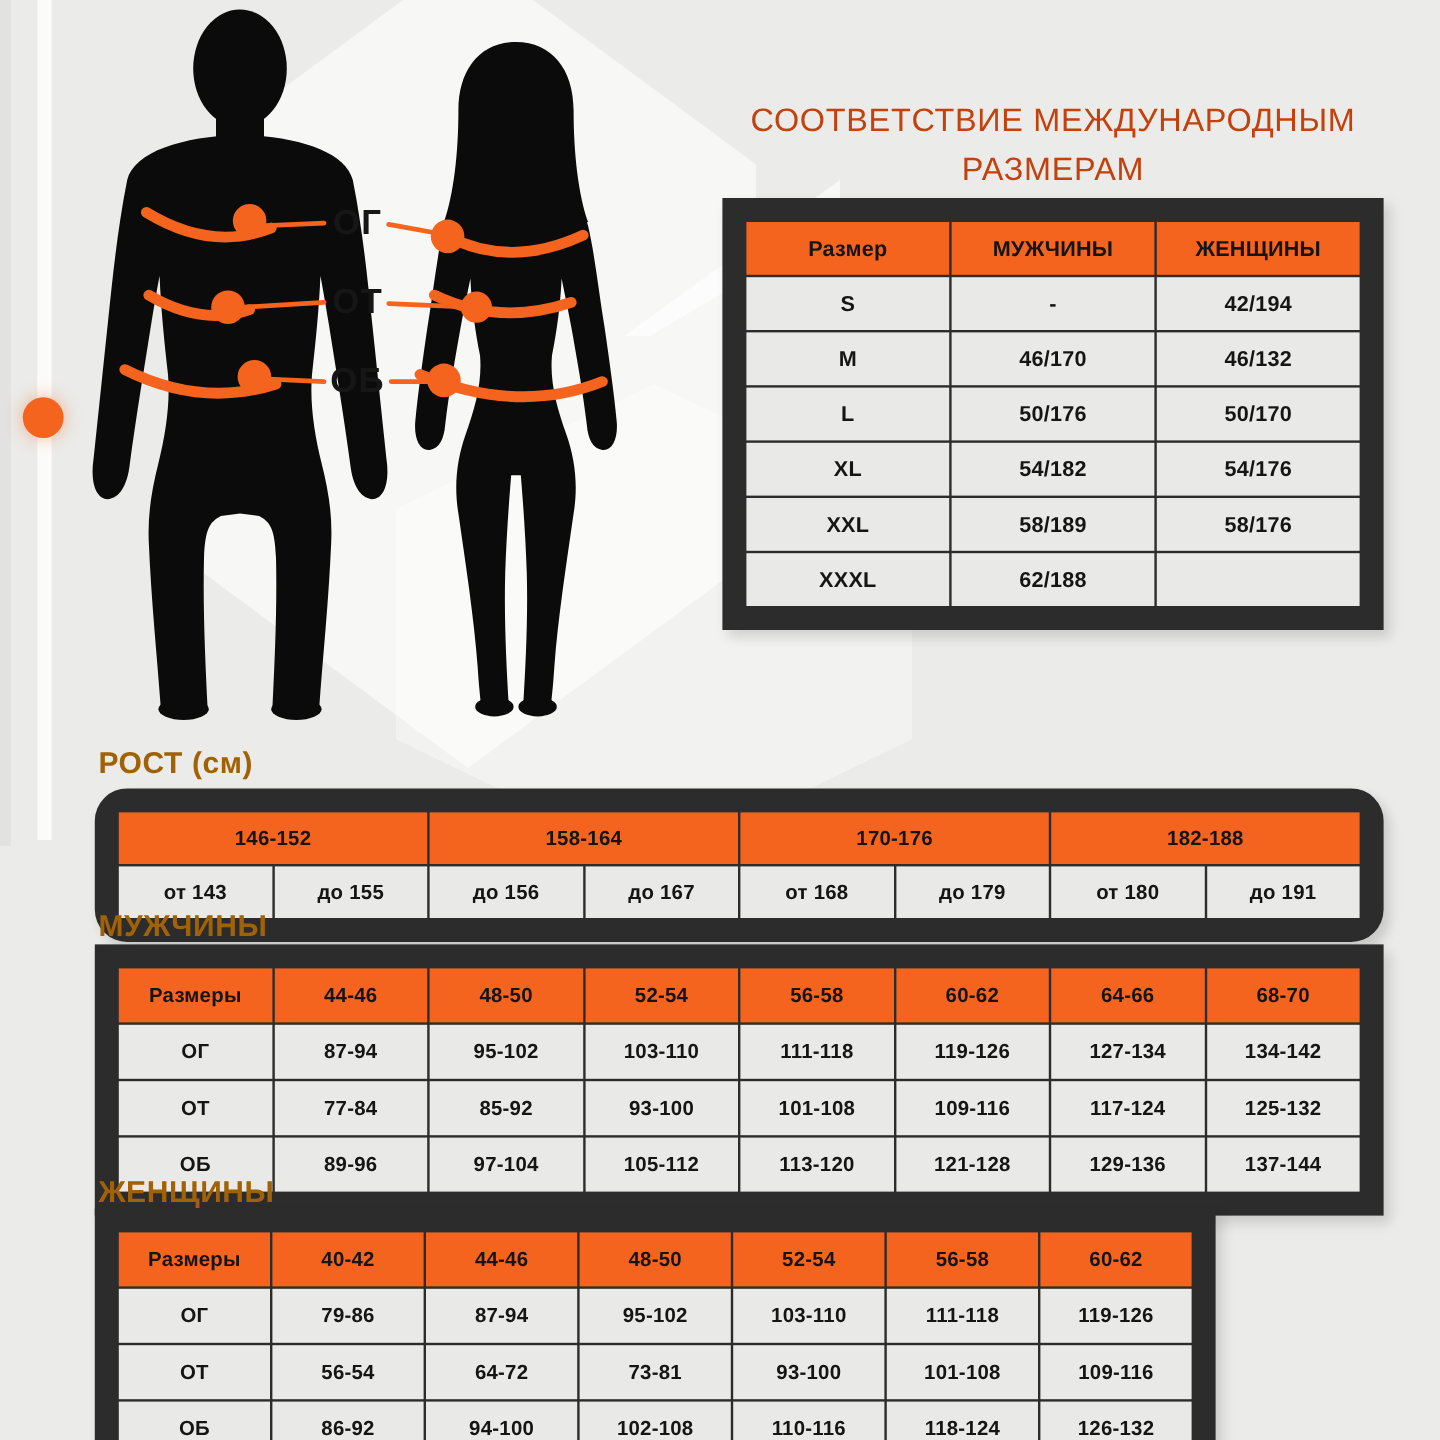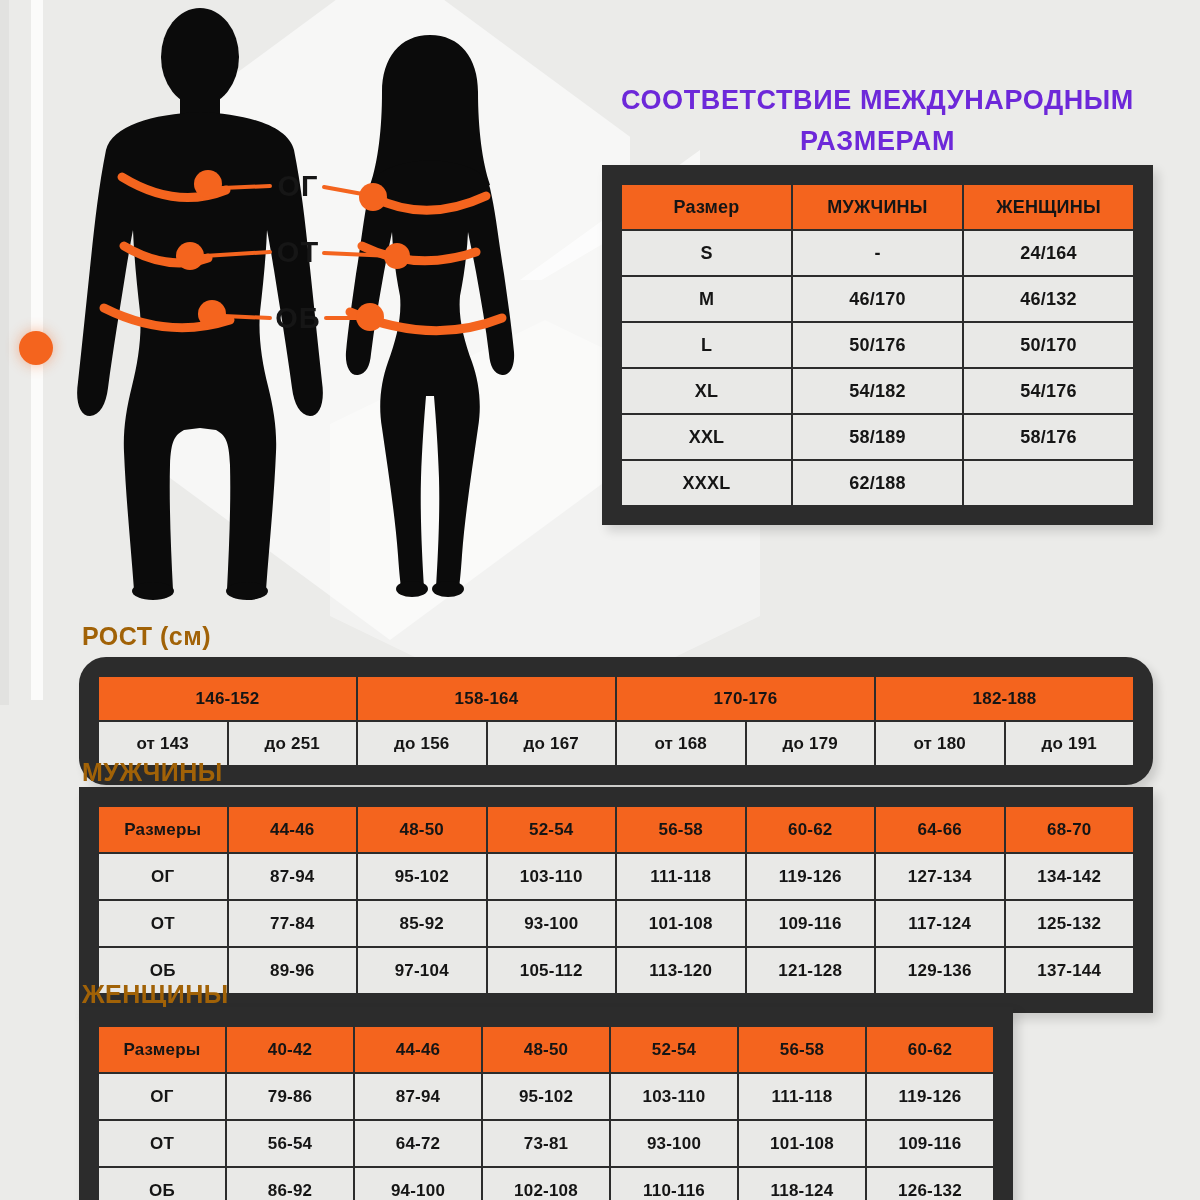--- a/index.html
+++ b/index.html
@@ -24,21 +24,21 @@
           clip-path:polygon(0 100%,100% 0,100% 28%,12% 100%);}
   .accent-dot{left:19px;top:331px;width:34px;height:34px;border-radius:50%;
               background:var(--accent);box-shadow:0 0 14px rgba(244,100,30,.45);}
 
   .figures-svg{position:absolute;left:0;top:0;z-index:1;}
 
   .measure-label{position:absolute;z-index:2;width:52px;text-align:center;
                  font-size:29px;font-weight:800;letter-spacing:1px;color:#161616;}
 
   .page-title{position:absolute;left:602px;top:80px;width:551px;z-index:2;text-align:center;
-              font-size:27px;font-weight:700;letter-spacing:.6px;line-height:41px;color:#6d28d9;}
+              font-size:27px;font-weight:400;letter-spacing:.6px;line-height:41px;color:#c2410c;}
 
   .section-label{position:absolute;z-index:2;font-size:25px;font-weight:800;letter-spacing:.5px;color:#a16207;}
 
   .table{position:absolute;z-index:2;background:var(--border);padding:20px;
          display:flex;flex-direction:column;gap:2px;box-shadow:5px 6px 10px rgba(0,0,0,.14);}
   .trow{display:flex;gap:2px;}
   .cell{flex:1;background:var(--cell_bg);display:flex;align-items:center;justify-content:center;
         font-weight:700;font-size:17px;letter-spacing:.2px;color:var(--text);white-space:nowrap;}
   .trow.orange .cell{background:var(--accent);}
 
@@ -130,21 +130,21 @@
 
   <div class="table intl-table">
     <div class="trow orange">
         <div class="cell">Размер</div>
         <div class="cell">МУЖЧИНЫ</div>
         <div class="cell">ЖЕНЩИНЫ</div>
       </div>
     <div class="trow">
         <div class="cell">S</div>
         <div class="cell">-</div>
-        <div class="cell">24/164</div>
+        <div class="cell">42/194</div>
       </div>
     <div class="trow">
         <div class="cell">M</div>
         <div class="cell">46/170</div>
         <div class="cell">46/132</div>
       </div>
     <div class="trow">
         <div class="cell">L</div>
         <div class="cell">50/176</div>
         <div class="cell">50/170</div>
@@ -169,21 +169,21 @@
   <div class="section-label" style="left:82px;top:622px;">РОСТ (см)</div>
   <div class="table height-table">
     <div class="trow orange">
         <div class="cell">146-152</div>
         <div class="cell">158-164</div>
         <div class="cell">170-176</div>
         <div class="cell">182-188</div>
       </div>
     <div class="trow">
         <div class="cell">от 143</div>
-        <div class="cell">до 251</div>
+        <div class="cell">до 155</div>
         <div class="cell">до 156</div>
         <div class="cell">до 167</div>
         <div class="cell">от 168</div>
         <div class="cell">до 179</div>
         <div class="cell">от 180</div>
         <div class="cell">до 191</div>
       </div>
   </div>
 
   <div class="section-label" style="left:82px;top:758px;">МУЖЧИНЫ</div>

